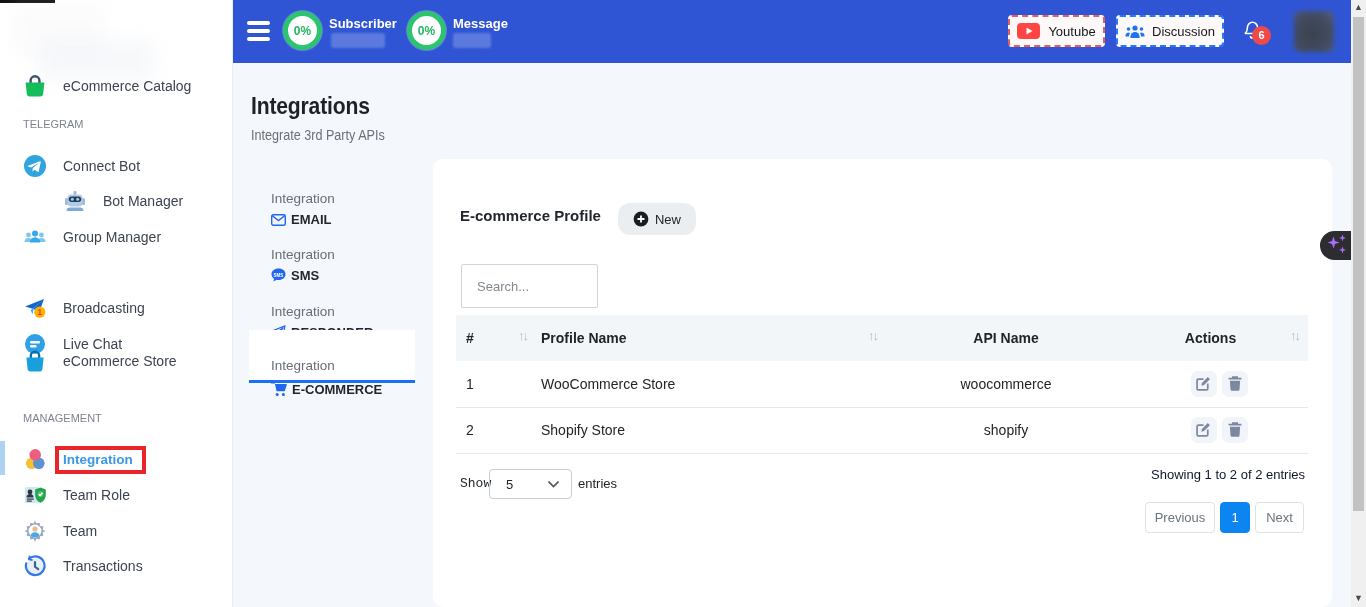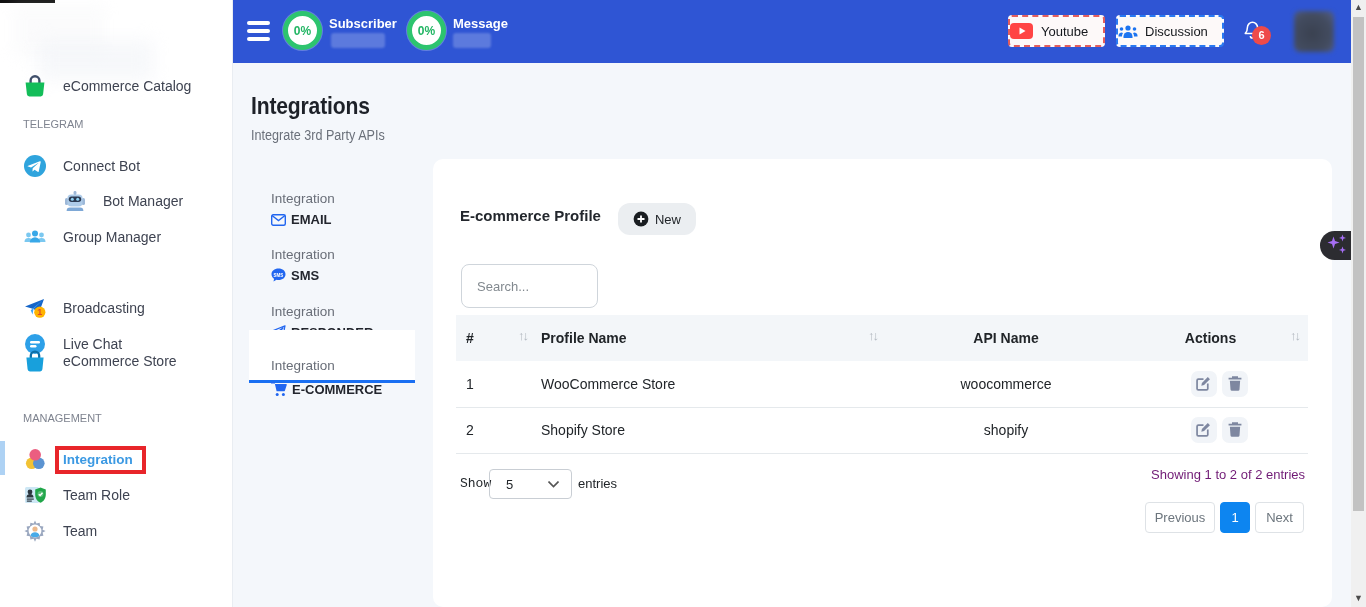--- a/index.html
+++ b/index.html
@@ -18,50 +18,50 @@
   .activebar { position:absolute; left:0; top:441px; width:5px; height:34px; background:#aed2f4; }
   .redbox { position:absolute; left:55px; top:446px; width:91px; height:28px; border:4px solid #e8252a; }
 
   
   #topbar { position:absolute; left:233px; top:0; width:1118px; height:63px; background:#2f55d4; z-index:4; }
   .burger { position:absolute; left:14px; top:21px; width:23px; height:20px; }
   .burger div { height:4px; background:#fff; border-radius:2px; margin-bottom:4px; }
   .statc { position:absolute; top:11px; width:39px; height:39px; border-radius:50%; background:#fff; border:5px solid #2dc46f; box-shadow:0 0 0 1px rgba(255,255,255,.25); display:flex; align-items:center; justify-content:center; font-size:12px; font-weight:bold; color:#21b563; }
   .statlbl { position:absolute; top:16px; font-size:13px; font-weight:bold; color:#fff; }
   .statpill { position:absolute; top:33px; height:15px; background:rgba(255,255,255,.22); border-radius:3px; filter:blur(1.2px); }
-  .tbtn { position:absolute; top:15px; height:32px; background:#fdf9f9; border-radius:4px; display:flex; align-items:center; justify-content:flex-start; font-size:13px; color:#15181d; font-weight:400; }
+  .tbtn { position:absolute; top:15px; height:32px; background:#fdf9f9; border-radius:4px; display:flex; align-items:center; justify-content:center; font-size:13px; color:#15181d; font-weight:400; }
 
   
   #main { position:absolute; left:233px; top:63px; width:1118px; height:544px; background:#f4f7fb; }
   #pagetitle { position:absolute; left:18px; top:29px; font-size:24px; font-weight:bold; color:#1d2128; transform:scaleX(.88); transform-origin:left top; letter-spacing:-.2px; }
   #pagesub { position:absolute; left:18px; top:64px; font-size:14px; color:#6a707a; transform:scaleX(.9); transform-origin:left top; }
   .snav { position:absolute; left:16px; width:166px; height:52px; }
   .snav .l1 { position:absolute; left:22px; top:4px; font-size:13px; font-weight:bold; color:#23262e; white-space:nowrap;margin-top:40px; }
   .snav .l1 svg { vertical-align:-2px; margin-right:5px; }
   .snav .l2 { position:absolute; left:22px; top:23px; font-size:13.5px; color:#696e78; }
   .snav.active { background:#fff; border-bottom:3px solid #1a6ff2; }
 
   
   #card { position:absolute; left:200px; top:96px; width:899px; height:448px; background:#fff; border-radius:10px; }
   #cardh { position:absolute; left:27px; top:48px; font-size:15px; font-weight:bold; color:#23272d; }
   #newbtn { position:absolute; left:185px; top:44px; width:78px; height:32px; background:#ebeef1; border-radius:12px; display:flex; align-items:center; justify-content:center; font-size:13px; color:#212529; }
-  #search { position:absolute; left:28px; top:105px; width:137px; height:44px; border:1px solid #cfd5db; border-radius:8px; background:#fff; }
+  #search { position:absolute; left:28px; top:105px; width:137px; height:44px; border:1px solid #cfd5db; border-radius:2px; background:#fff; }
   #search span { position:absolute; left:15px; top:14px; font-size:13px; color:#82898f; }
 
   table.dt { position:absolute; left:23px; top:156px; width:852px; border-collapse:collapse; font-size:14px; color:#212529; }
   table.dt th { background:#f3f6f9; font-weight:bold; text-align:left; height:46px; padding:0; position:relative; }
   table.dt td { height:46px; border-bottom:1px solid #e5e9ec; padding:0; }
   .sort { position:absolute; top:13px; font-size:13px; color:#b2b8c0; letter-spacing:-2px; font-weight:normal; }
 
   .abtn { display:inline-block; width:26px; height:26px; background:#f1f4f8; border-radius:7px; text-align:center; vertical-align:middle; }
 
   #showrow { position:absolute; left:0; top:310px; width:400px; height:30px; font-size:13px; color:#212529; }
   #showrow .t { position:absolute; top:7px; }
   #sel { position:absolute; left:56px; top:0; width:83px; height:30px; border:1px solid #c9ced4; border-radius:4px; }
-  #showing { position:absolute; right:27px; top:308px; font-size:13px; color:#701a75;margin-left:40px; }
+  #showing { position:absolute; right:27px; top:308px; font-size:13px; color:#0f172a;margin-left:40px; }
   .pg { position:absolute; top:343px; height:31px; border:1px solid #dee2e6; background:#fff; color:#6c757d; font-size:13px; display:flex; align-items:center; justify-content:center; border-radius:4px; }
   .pg.on { background:#0d85f0; border-color:#0d85f0; color:#fff; }
 
   
   #sb { position:absolute; right:0; top:0; width:15px; height:607px; background:#f0f0f0; z-index:10; }
   #sb .thumb { position:absolute; left:2px; top:17px; width:11px; height:494px; background:#c2c2c2; }
   #sb .up, #sb .dn { position:absolute; left:0; width:15px; height:15px; color:#4a4a4a; font-size:9px; text-align:center; line-height:15px; }
   #sb .up { top:0; } #sb .dn { bottom:1px; }
 
   #sparkle { position:absolute; left:1320px; top:231px; width:31px; height:29px; background:#2c2c31; border-radius:15px 0 0 15px; z-index:9; }
@@ -162,20 +162,29 @@
     <span class="tx">Team Role</span>
   </div>
   <div class="mi" style="top:513px;">
     <svg class="ic" viewBox="0 0 24 24">
         <path d="M12 1.5l1.4 3 3.2-.8 .5 3.3 3.3.5-.8 3.2 3 1.4-3 1.4.8 3.2-3.3.5-.5 3.3-3.2-.8-1.4 3-1.4-3-3.2.8-.5-3.3-3.3-.5.8-3.2-3-1.4 3-1.4-.8-3.2 3.3-.5.5-3.3 3.2.8z" fill="#9aa7bf"></path>
         <circle cx="12" cy="12" r="6.4" fill="#fff"></circle>
         <circle cx="12" cy="10" r="2.6" fill="#ecb98c"></circle>
         <path d="M7.4 16.4a5 5 0 0 1 9.2 0 6.4 6.4 0 0 1-9.2 0z" fill="#47aae8"></path>
       </svg>
     <span class="tx">Team</span>
+  </div>
+  <div class="mi" style="top:548px;">
+    <svg class="ic" viewBox="0 0 24 24">
+        <circle cx="12" cy="12.5" r="8.2" fill="#e8eef6"></circle>
+        <path d="M6 4.8 A9.3 9.3 0 1 1 3.2 9.4" fill="none" stroke="#3377ee" stroke-width="2.2" stroke-linecap="round"></path>
+        <path d="M6.8 1.8 6 5.4 9.6 6.2" fill="none" stroke="#3377ee" stroke-width="1.8"></path>
+        <path d="M12 8v4.8l3.2 2.4" fill="none" stroke="#3c6488" stroke-width="2.2" stroke-linecap="round"></path>
+      </svg>
+    <span class="tx">Transactions</span>
   </div>
   <div class="redbox"></div>
 </div>
 
 <div id="topbar">
   <div class="burger">
       <div></div>
       <div></div>
       <div></div>
     </div>

